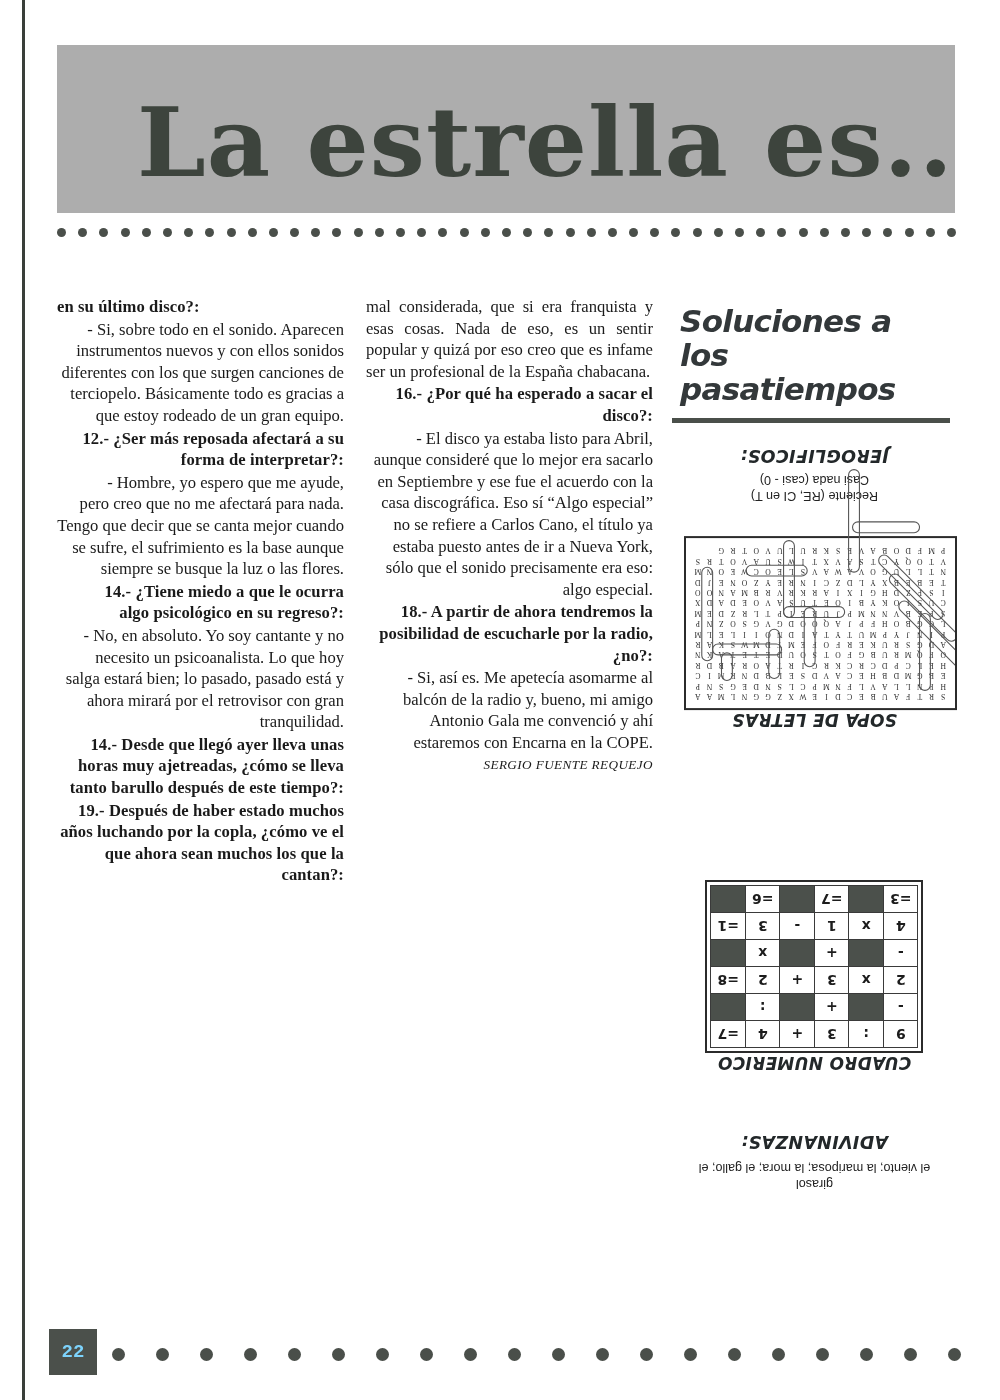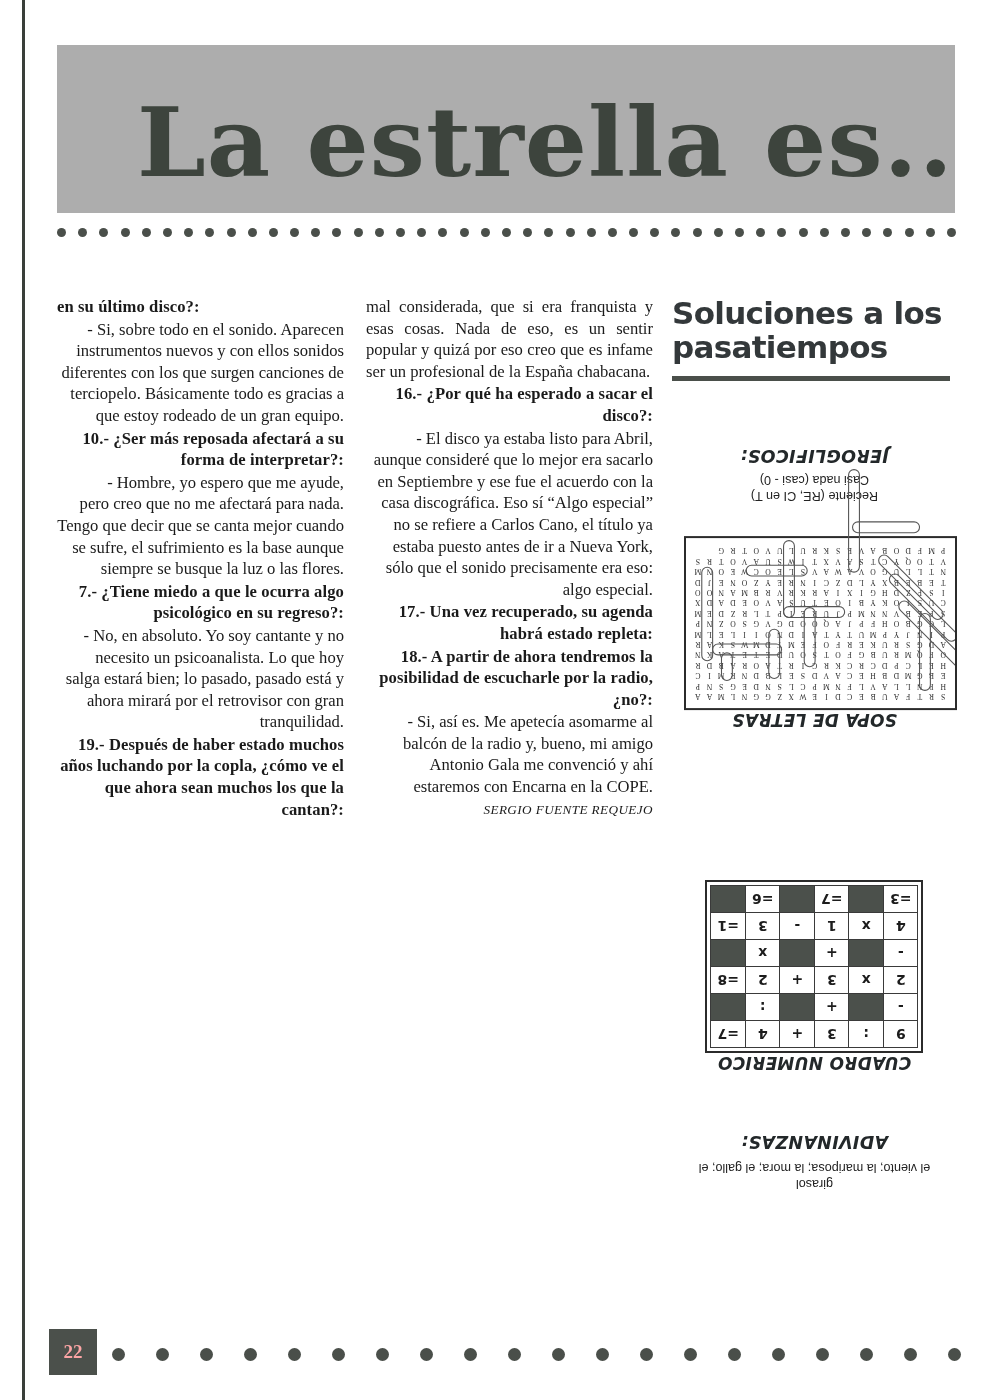--- a/index.html
+++ b/index.html
@@ -87,25 +87,26 @@
     margin-top:9px;
   }
 
   
   .sidebar{
     position:absolute;left:672px;top:296px;width:285px;
   }
   .sidebar-title{
     font-family:"DejaVu Sans", sans-serif;
     font-weight:700;
+    font-style:italic;
     font-size:31px;
     line-height:34px;
     color:#33383a;
     letter-spacing:-.7px;
-    margin:0;
+    margin:8px;
   }
   .sidebar-rule{
     margin-top:12px;
     width:278px;height:5px;
     background:#4a4f4a;
   }
   
   .upside{
     transform:rotate(180deg);
     transform-origin:center center;
@@ -209,22 +210,22 @@
   .adiv-wrap{
     position:absolute;left:0;top:836px;width:285px;
   }
   .adiv-wrap .sol-head{margin-top:8px;}
 
   
   .folio{
     position:absolute;left:49px;top:1329px;
     width:48px;height:46px;
     background:#4b504b;
-    color:#fca5a5;
-    font-family:Liberation Serif, serif;
+    color:#7dd3fc;
+    font-family:Liberation Mono, monospace;
     font-weight:700;
     font-size:19px;
     display:flex;align-items:center;justify-content:center;
   }
 </style>
 </head>
 <body>
 
 <div class="page">
 
@@ -276,31 +277,31 @@
       <span class="dot"></span>
       <span class="dot"></span>
       <span class="dot"></span>
       <span class="dot"></span>
       <span class="dot"></span>
     </div>
 
   <div class="col col-1" id="col1">
       <p class="q" style="text-indent: 0px;">en su último disco?:</p>
       <p class="a">- Si, sobre todo en el sonido. Aparecen instrumentos nuevos y con ellos sonidos diferentes con los que surgen canciones de terciopelo. Básicamente todo es gracias a que estoy rodeado de un gran equipo.</p>
-      <p class="q">10.- ¿Ser más reposada afectará a su forma de interpretar?:</p>
+      <p class="q">12.- ¿Ser más reposada afectará a su forma de interpretar?:</p>
       <p class="a">- Hombre, yo espero que me ayude, pero creo que no me afectará para nada. Tengo que decir que se canta mejor cuando se sufre, el sufrimiento es la base aunque siempre se busque la luz o las flores.</p>
-      <p class="q">7.- ¿Tiene miedo a que le ocurra algo psicológico en su regreso?:</p>
+      <p class="q">14.- ¿Tiene miedo a que le ocurra algo psicológico en su regreso?:</p>
       <p class="a">- No, en absoluto. Yo soy cantante y no necesito un psicoanalista. Lo que hoy salga estará bien; lo pasado, pasado está y ahora mirará por el retrovisor con gran tranquilidad.</p>
+      <p class="q">14.- Desde que llegó ayer lleva unas horas muy ajetreadas, ¿cómo se lleva tanto barullo después de este tiempo?:</p>
       <p class="q">19.- Después de haber estado muchos años luchando por la copla, ¿cómo ve el que ahora sean muchos los que la cantan?:</p>
     </div>
   <div class="col col-2" id="col2">
       <p class="a" style="text-indent: 0px;">mal considerada, que si era franquista y esas cosas. Nada de eso, es un sentir popular y quizá por eso creo que es infame ser un profesional de la España chabacana.</p>
       <p class="q">16.- ¿Por qué ha esperado a sacar el disco?:</p>
       <p class="a">- El disco ya estaba listo para Abril, aunque consideré que lo mejor era sacarlo en Septiembre y ese fue el acuerdo con la casa discográfica. Eso sí “Algo especial” no se refiere a Carlos Cano, el título ya estaba puesto antes de ir a Nueva York, sólo que el sonido precisamente era eso: algo especial.</p>
-      <p class="q">17.- Una vez recuperado, su agenda habrá estado repleta:</p>
       <p class="q">18.- A partir de ahora tendremos la posibilidad de escucharle por la radio, ¿no?:</p>
       <p class="a">- Si, así es. Me apetecía asomarme al balcón de la radio y, bueno, mi amigo Antonio Gala me convenció y ahí estaremos con Encarna en la COPE.</p>
       <p class="byline">SERGIO FUENTE REQUEJO</p>
     </div>
 
   <div class="sidebar">
     <h2 class="sidebar-title">Soluciones a los pasatiempos</h2>
     <div class="sidebar-rule"></div>
 
     <div class="jero upside">

